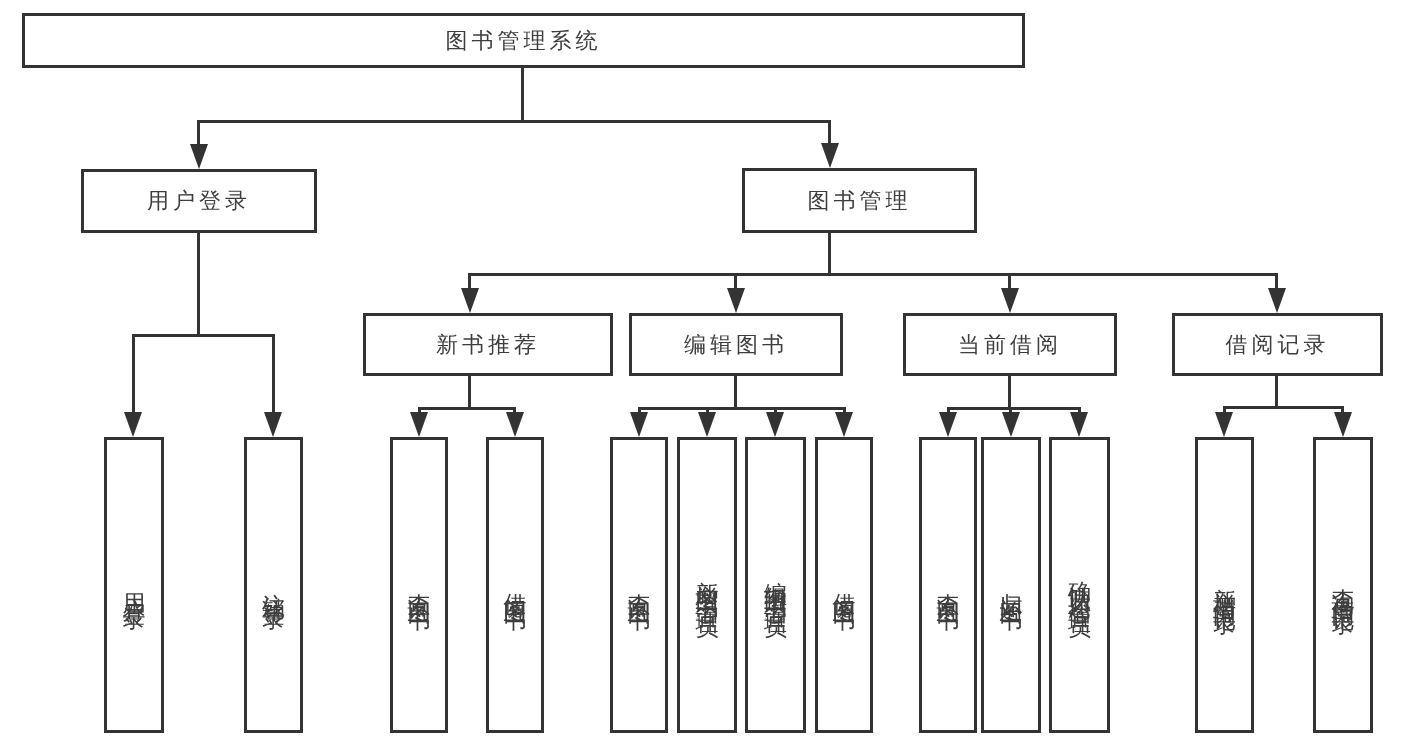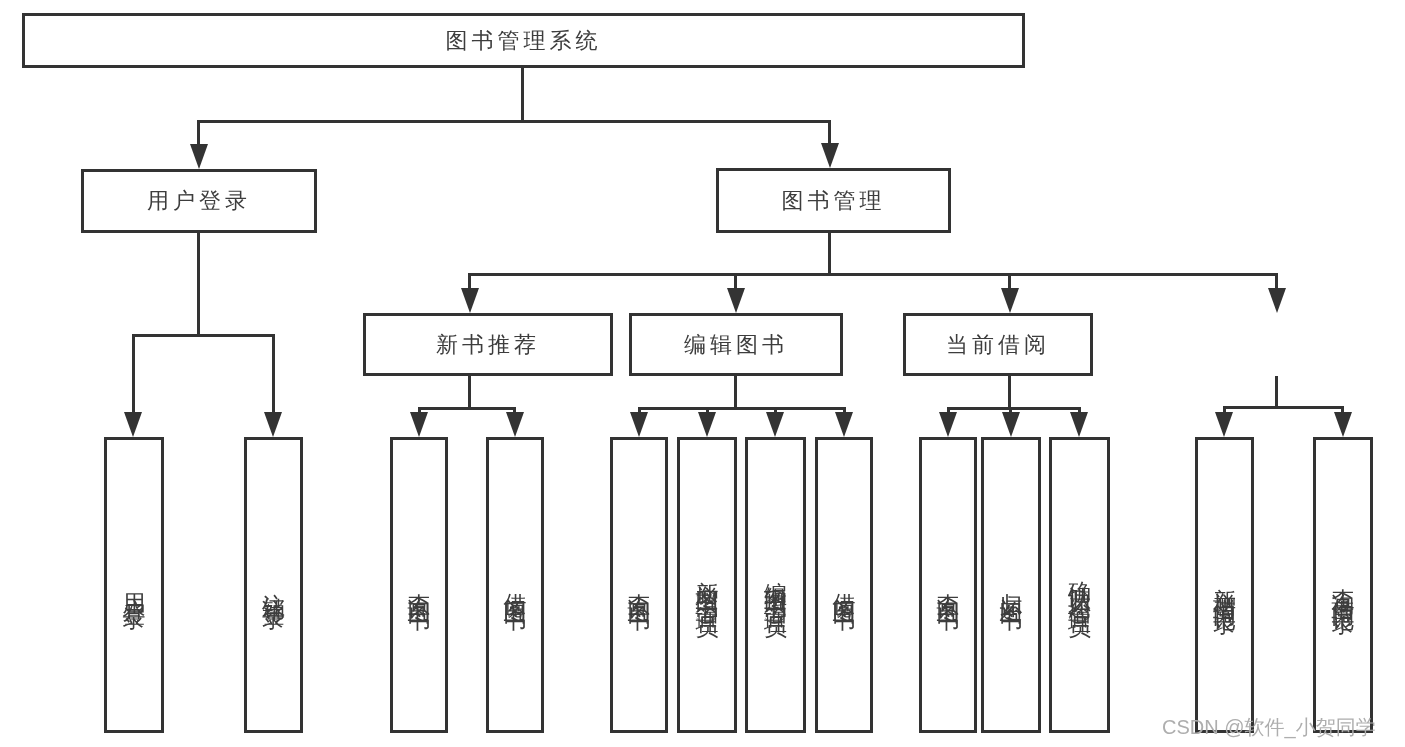--- a/index.html
+++ b/index.html
@@ -66,21 +66,21 @@
   <div class="box hbox" style="left:22px;top:13px;width:1003px;height:55px">图书管理系统</div>
 
   <div class="line" style="left:521px;top:68px;width:3px;height:55px"></div>
   <div class="line" style="left:197px;top:120px;width:634px;height:3px"></div>
   <div class="line" style="left:197px;top:120px;width:3px;height:30px"></div>
   <div class="line" style="left:828px;top:120px;width:3px;height:29px"></div>
   <div class="arrow" style="left:190px;top:144px"></div>
   <div class="arrow" style="left:821px;top:143px"></div>
 
   <div class="box hbox" style="left:81px;top:169px;width:236px;height:64px">用户登录</div>
-  <div class="box hbox" style="left:716px;top:168px;width:235px;height:65px">图书管理</div>
+  <div class="box hbox" style="left:742px;top:168px;width:235px;height:65px">图书管理</div>
 
   <div class="line" style="left:197px;top:233px;width:3px;height:104px"></div>
   <div class="line" style="left:132px;top:334px;width:143px;height:3px"></div>
   <div class="line" style="left:132px;top:334px;width:3px;height:82px"></div>
   <div class="line" style="left:272px;top:334px;width:3px;height:82px"></div>
   <div class="arrow" style="left:124px;top:412px"></div>
   <div class="arrow" style="left:264px;top:412px"></div>
 
   <div class="line" style="left:828px;top:233px;width:3px;height:43px"></div>
   <div class="line" style="left:468px;top:273px;width:810px;height:3px"></div>
@@ -88,21 +88,22 @@
   <div class="line" style="left:734px;top:273px;width:3px;height:18px"></div>
   <div class="line" style="left:1008px;top:273px;width:3px;height:18px"></div>
   <div class="line" style="left:1275px;top:273px;width:3px;height:18px"></div>
   <div class="arrow" style="left:461px;top:288px"></div>
   <div class="arrow" style="left:727px;top:288px"></div>
   <div class="arrow" style="left:1001px;top:288px"></div>
   <div class="arrow" style="left:1268px;top:288px"></div>
 
   <div class="box hbox" style="left:363px;top:313px;width:250px;height:63px">新书推荐</div>
   <div class="box hbox" style="left:629px;top:313px;width:214px;height:63px">编辑图书</div>
-  <div class="box hbox" style="left:903px;top:313px;width:190px;height:63px">当前借阅</div>
+  <div class="box hbox" style="left:903px;top:313px;width:214px;height:63px">当前借阅</div>
+  <div class="box hbox" style="left:1172px;top:313px;width:211px;height:63px">借阅记录</div>
 
   <div class="line" style="left:468px;top:376px;width:3px;height:34px"></div>
   <div class="line" style="left:418px;top:407px;width:98px;height:3px"></div>
   <div class="line" style="left:418px;top:407px;width:3px;height:11px"></div>
   <div class="line" style="left:513px;top:407px;width:3px;height:11px"></div>
   <div class="arrow" style="left:410px;top:412px"></div>
   <div class="arrow" style="left:506px;top:412px"></div>
 
   <div class="line" style="left:734px;top:376px;width:3px;height:34px"></div>
   <div class="line" style="left:638px;top:407px;width:208px;height:3px"></div>
@@ -142,15 +143,14 @@
   <div class="box vbox" style="left:745px;top:437px;width:61px;height:296px">编辑图书（管理员）</div>
   <div class="box vbox" style="left:815px;top:437px;width:58px;height:296px">借阅图书</div>
 
   <div class="box vbox" style="left:919px;top:437px;width:58px;height:296px">查询图书</div>
   <div class="box vbox" style="left:981px;top:437px;width:60px;height:296px">归还图书</div>
   <div class="box vbox" style="left:1049px;top:437px;width:61px;height:296px">确认归还（管理员）</div>
 
   <div class="box vbox" style="left:1195px;top:437px;width:59px;height:296px">新增借阅记录</div>
   <div class="box vbox" style="left:1313px;top:437px;width:60px;height:296px">查询借阅记录</div>
 
-  <div class="watermark">CSDN @软件_小贺同学</div>
 
 </div>
 
 </body></html>

